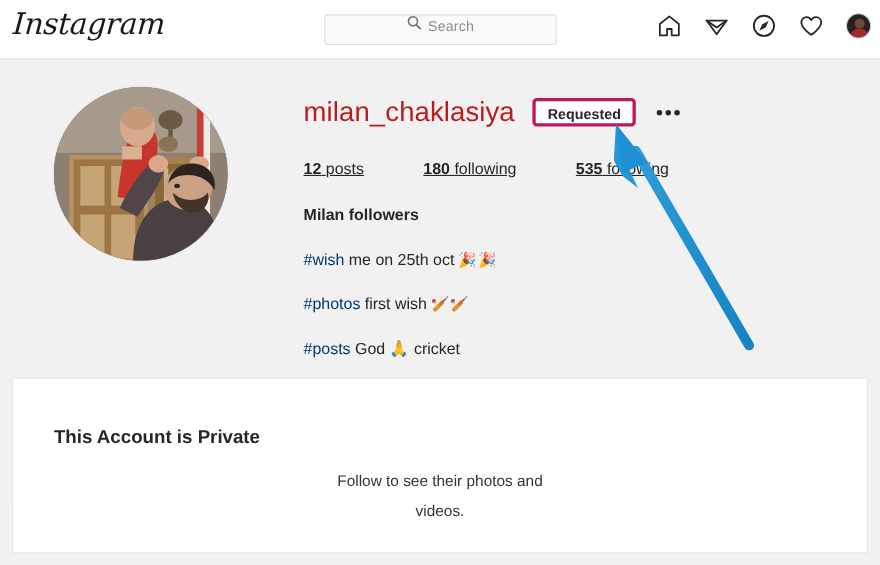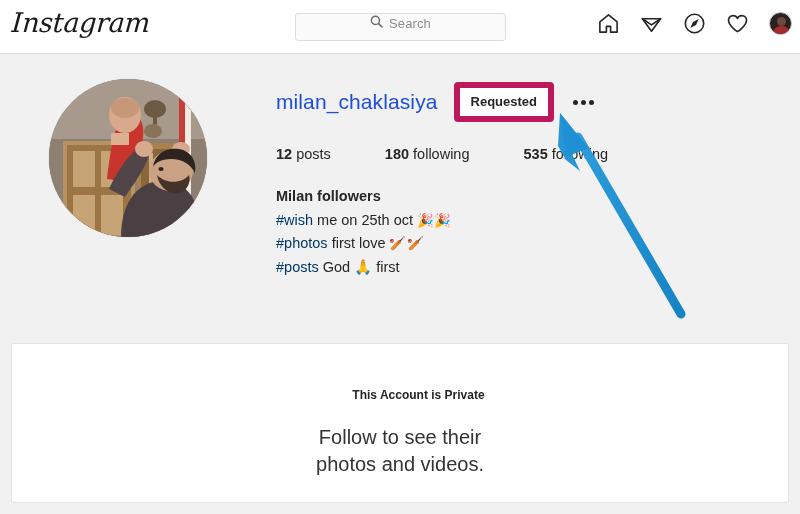--- a/index.html
+++ b/index.html
@@ -134,31 +134,31 @@
     width: 500px;
   }
 
   .username-row {
     display: flex;
     align-items: center;
     gap: 16px;
     height: 34px;
   }
   .username {
-    font-size: 21px;
+    font-size: 25px;
     font-weight: 300;
-    color: #1d4ed8;
+    color: #b91c1c;
     letter-spacing: 0.1px;
     line-height: 30px;
   }
   .requested-btn {
-    height: 40px;
+    height: 26px;
     padding: 0 11px;
     background: #ffffff;
-    border: 6px solid #be185d;
+    border: 3px solid #be185d;
     border-radius: 4px;
     font-family: "Liberation Sans", sans-serif;
     font-size: 13px;
     font-weight: bold;
     color: #262626;
     cursor: pointer;
     line-height: 24px;
     white-space: nowrap;
   }
   .options-btn {
@@ -174,34 +174,35 @@
     border-radius: 50%;
     background: #262626;
     display: block;
   }
 
   .stats-row {
     display: flex;
     margin-top: 27px;
     font-size: 14.5px;
     color: #262626;
+    text-decoration: underline;
   }
   .stat { margin-right: 54px; white-space: nowrap; }
   .stat:last-child { margin-right: 0; }
   .stat b { font-weight: bold; }
   .stat span { font-weight: 400; }
 
   .bio {
     margin-top: 23px;
     font-size: 14.5px;
     line-height: 23.5px;
     color: #262626;
   }
   .bio-name { font-weight: bold; display: block; }
-  .bio-line { display: block; white-space: nowrap; }
+  .bio-line { display: block; white-space: nowrap; margin-top: 17px; }
   .tag { color: #00376b; }
   .emo {
     font-family: "DejaVu Sans", sans-serif;
     font-size: 13.5px;
     letter-spacing: 1px;
   }
 
   
   .private-card {
     position: absolute;
@@ -210,34 +211,34 @@
     width: 778px;
     height: 160px;
     background: #ffffff;
     border: 1px solid #e4e4e4;
     border-radius: 2px;
   }
   .private-title {
     position: absolute;
     left: 0; right: 0;
     top: 44px;
-    text-align: center;
-    font-size: 12px;
+    text-align: left;
+    font-size: 17px;
     font-weight: bold;
     color: #262626;
     padding-left: 37px;
   }
   .private-sub {
     position: absolute;
     left: 50%;
     transform: translateX(-50%);
     top: 80px;
     width: 220px;
     text-align: center;
-    font-size: 20px;
+    font-size: 14px;
     font-weight: 400;
     color: #333333;
     line-height: 27px;
   }
 
   
   .arrow-overlay {
     position: absolute;
     left: 0; top: 0;
     width: 800px; height: 514px;
@@ -368,25 +369,25 @@
     </div>
 
     <div class="bio">
       <span class="bio-name">Milan followers</span>
 
       <span class="bio-line">
         <span class="tag">#wish</span><span> me on 25th oct </span><span class="emo">🎉🎉</span>
       </span>
 
       <span class="bio-line">
-        <span class="tag">#photos</span><span> first love </span><span class="emo">🏏🏏</span>
+        <span class="tag">#photos</span><span> first wish </span><span class="emo">🏏🏏</span>
       </span>
 
       <span class="bio-line">
-        <span class="tag">#posts</span><span> God 🙏 first</span><span class="emo"></span>
+        <span class="tag">#posts</span><span> God 🙏 cricket</span><span class="emo"></span>
       </span>
 
     </div>
 
   </div>
 </div>
 
 <div class="private-card">
   <div class="private-title">This Account is Private</div>
   <div class="private-sub">Follow to see their photos and videos.</div>

